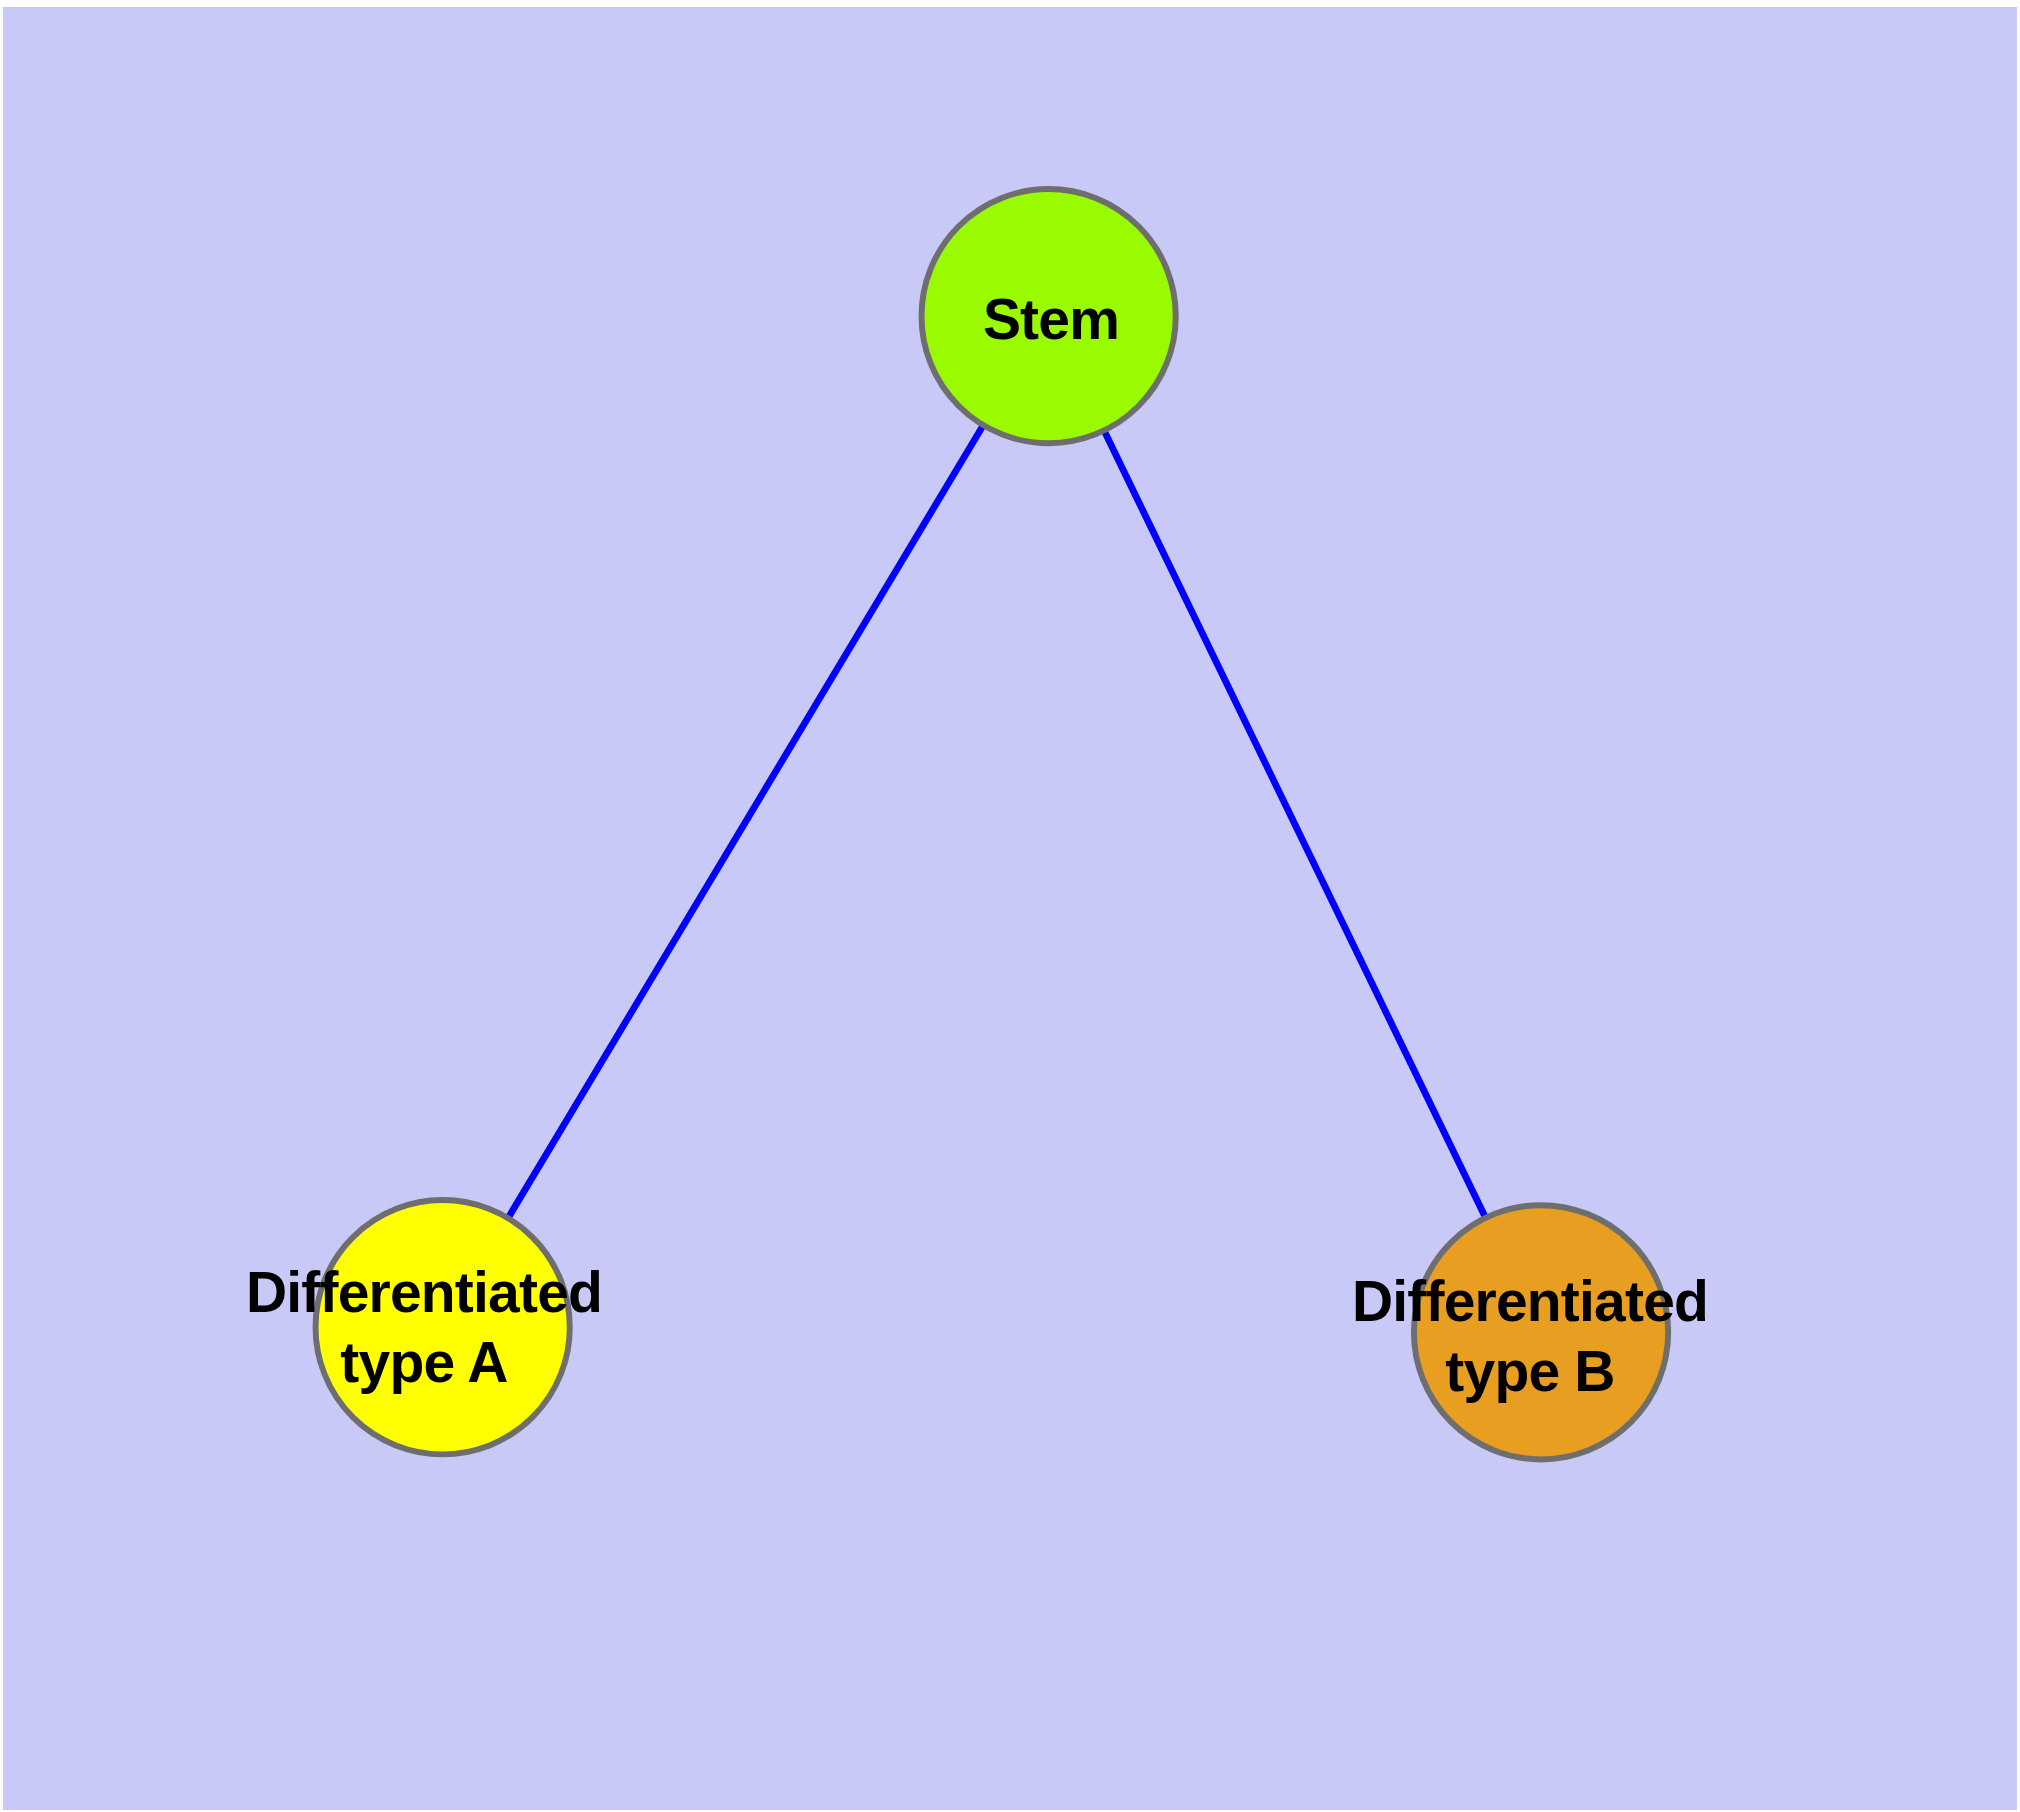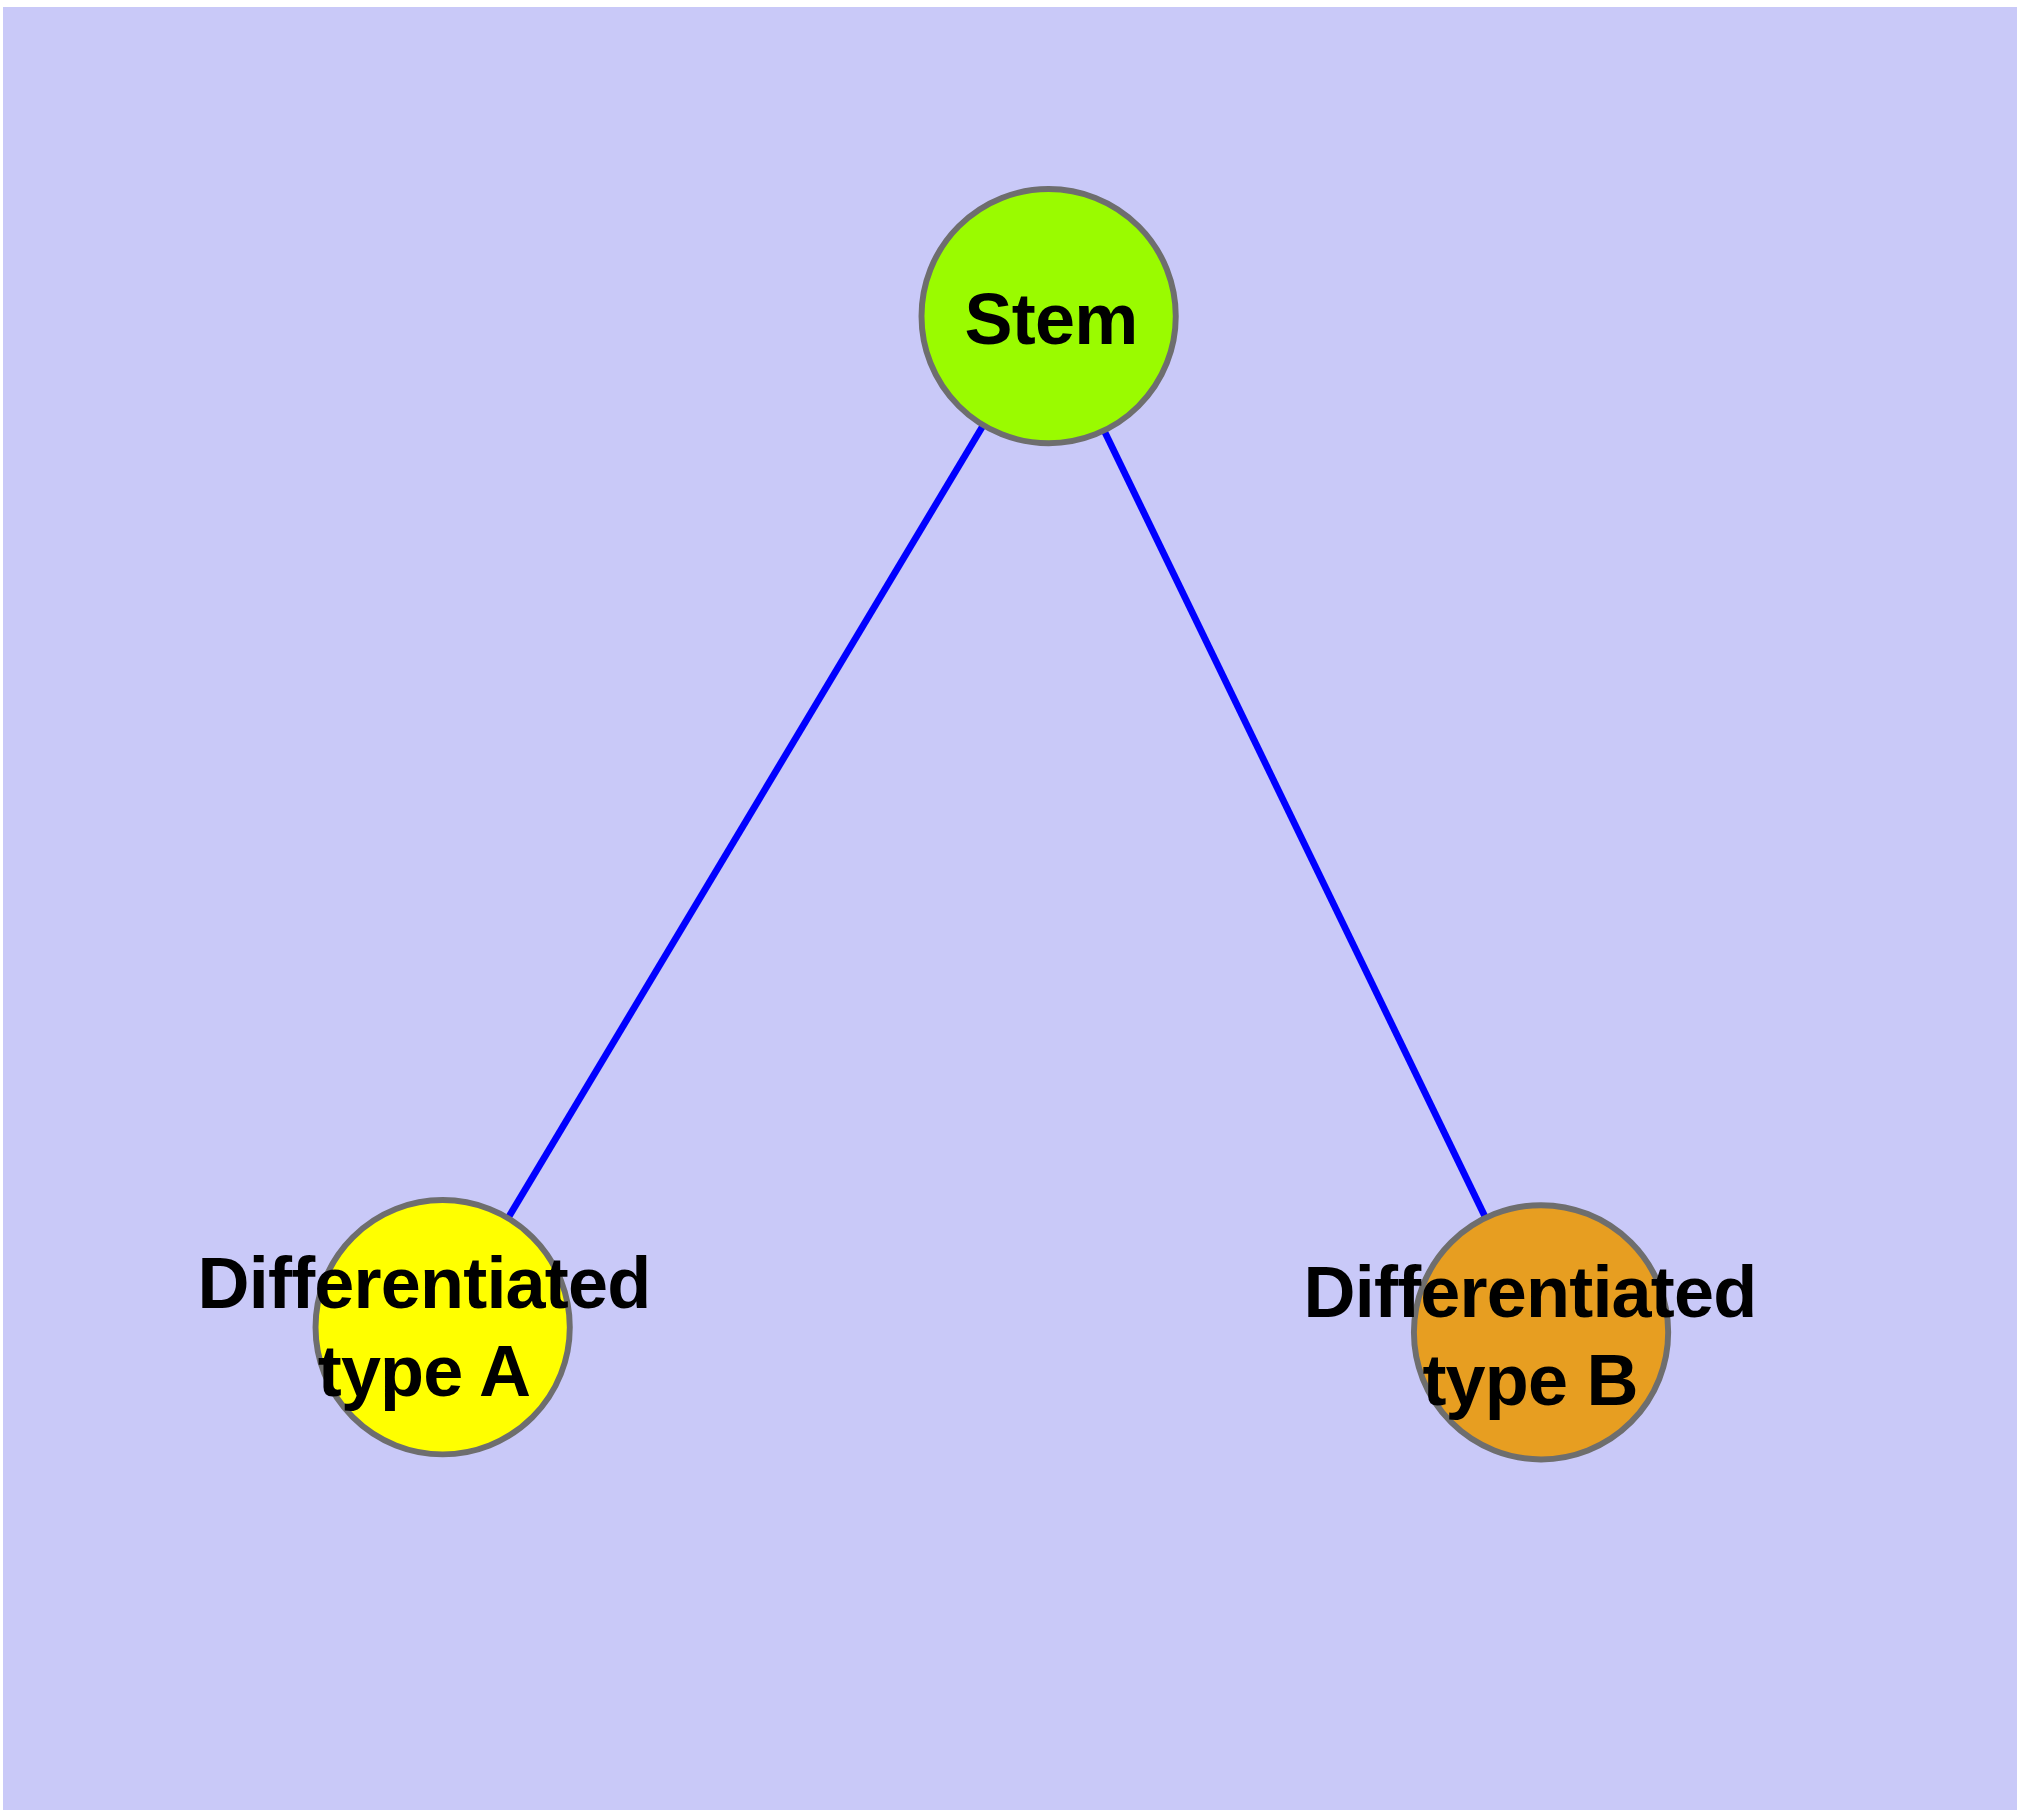--- a/index.html
+++ b/index.html
@@ -29,21 +29,21 @@
     top: 0;
     width: 2021px;
     height: 1812px;
     display: block;
   }
   .node-label {
     position: absolute;
     transform: translate(-50%, -50%);
     color: #000000;
     font-weight: bold;
-    font-size: 72px;
+    font-size: 57px;
     line-height: 1.22;
     text-align: center;
     white-space: pre-line;
     letter-spacing: -0.8px;
   }
   .label-stem   { left: 1051px; top: 320px;  }
   .label-type-a { left: 424px;  top: 1328px; }
   .label-type-b { left: 1530px; top: 1337px; }
 </style>
 </head>

